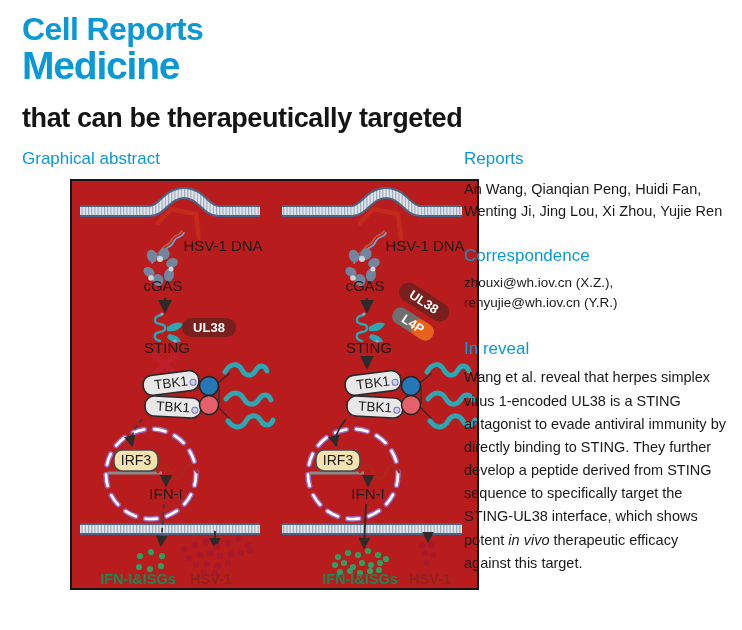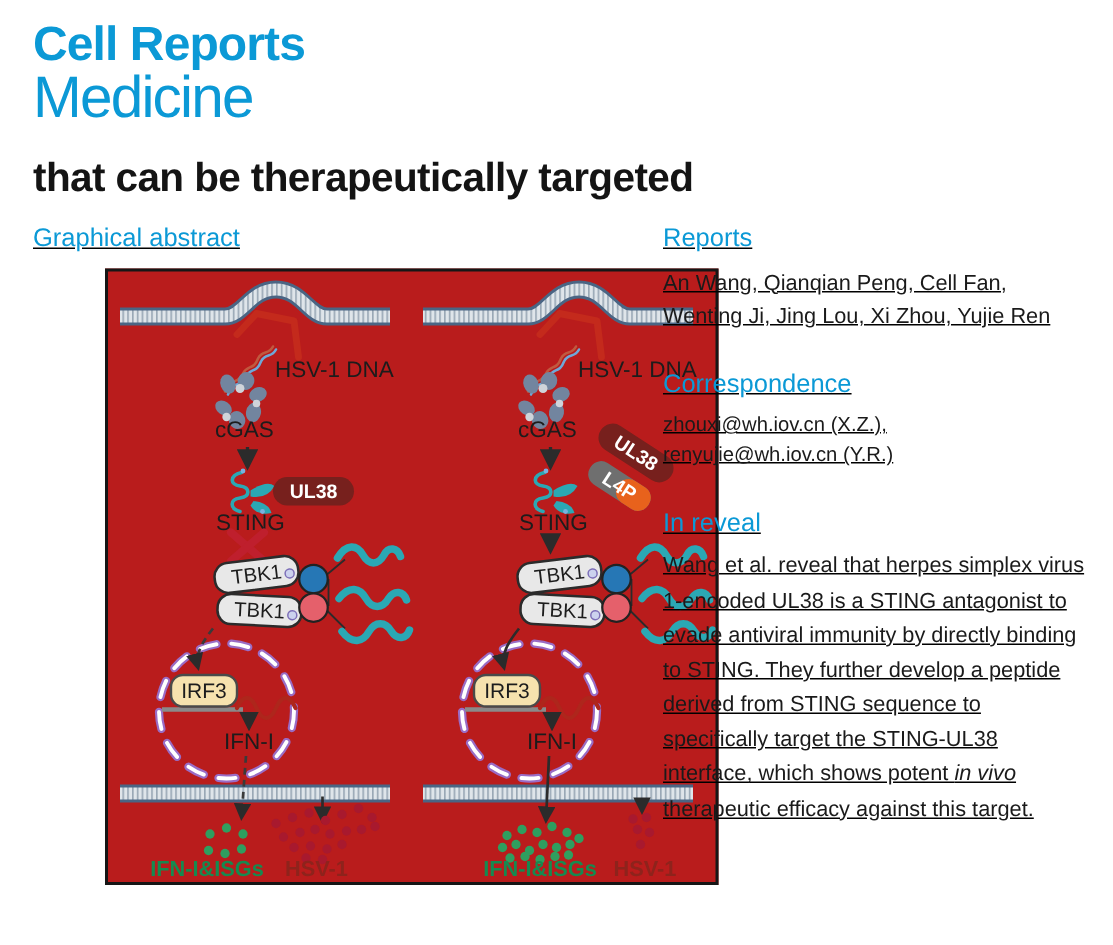--- a/index.html
+++ b/index.html
@@ -1,24 +1,24 @@
 <!DOCTYPE html>
 <html><head>
 <meta charset="utf-8">
 <style>
   html,body{margin:0;padding:0;background:#ffffff;}
   body{width:742px;height:630px;font-family:"Liberation Sans",sans-serif;-webkit-font-smoothing:antialiased;}
   .page{box-sizing:border-box;width:742px;height:630px;padding:13px 12px 0 22px;overflow:hidden;}
   .hdr{display:flex;justify-content:space-between;align-items:flex-start;}
   .logo-line1{color:#0b99d6;font-weight:bold;font-size:32px;letter-spacing:-0.6px;line-height:1.02;}
-  .logo-line2{color:#0b99d6;font-weight:normal;font-size:39px;letter-spacing:-1.2px;line-height:1.04;}
+  .logo-line2{color:#0b99d6;font-weight:bold;font-size:39px;letter-spacing:-1.2px;line-height:1.04;}
   .article-type{color:#b8bbbe;font-weight:bold;font-size:27px;margin:15px 12px 0 0;}
   .title{margin:16px 0 0 0;font-size:27px;font-weight:bold;color:#141414;letter-spacing:-0.4px;line-height:1.21;}
   .title div{white-space:nowrap;}
-  .columns{display:flex;gap:8px;margin-top:15px;text-decoration:underline;}
+  .columns{display:flex;gap:30px;margin-top:15px;}
   .left-col{flex:none;width:412px;}
   .right-col{flex:1;min-width:0;padding-right:2px;}
   .sec-head{color:#0b99d6;font-size:17px;font-weight:400;line-height:1.1;}
   .ga-box{margin-top:10px;width:405px;height:407px;border:2.5px solid #161616;background:#b91c1c;margin-left:48px;}
   .names{margin-top:9px;font-size:14.5px;color:#1a1a1a;line-height:1.55;}
   .names div{white-space:nowrap;}
   .corr{margin-top:25px;}
   .emails{margin-top:7px;font-size:13.5px;color:#1a1a1a;line-height:1.5;}
   .brief{margin-top:26px;}
   .brief-text{margin-top:8px;font-size:14.5px;color:#1a1a1a;line-height:1.6;}
@@ -291,21 +291,21 @@
             <text class="flb green-t" x="288" y="403">IFN-I&amp;ISGs</text>
             <text class="flb maroon-t" x="358" y="403">HSV-1</text>
           </g>
         </svg>
       </div>
     </div>
 
     <div class="right-col">
       <div class="sec-head">Reports</div>
       <div class="names">
-        <div>An Wang, Qianqian Peng, Cell Fan,</div>
+        <div>An Wang, Qianqian Peng, Huidi Fan,</div>
         <div>Wenting Ji, Jing Lou, Xi Zhou, Yujie Ren</div>
       </div>
 
       <div class="sec-head corr">Correspondence</div>
       <div class="emails">
         <div>zhouxi@wh.iov.cn (X.Z.),</div>
         <div>renyujie@wh.iov.cn (Y.R.)</div>
       </div>
 
       <div class="sec-head brief">In reveal</div>

